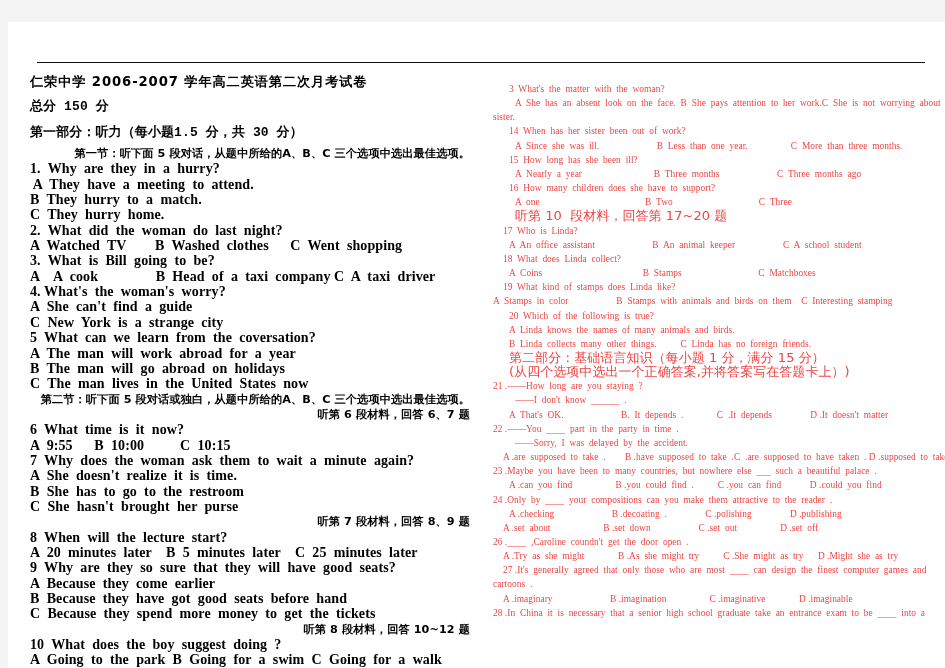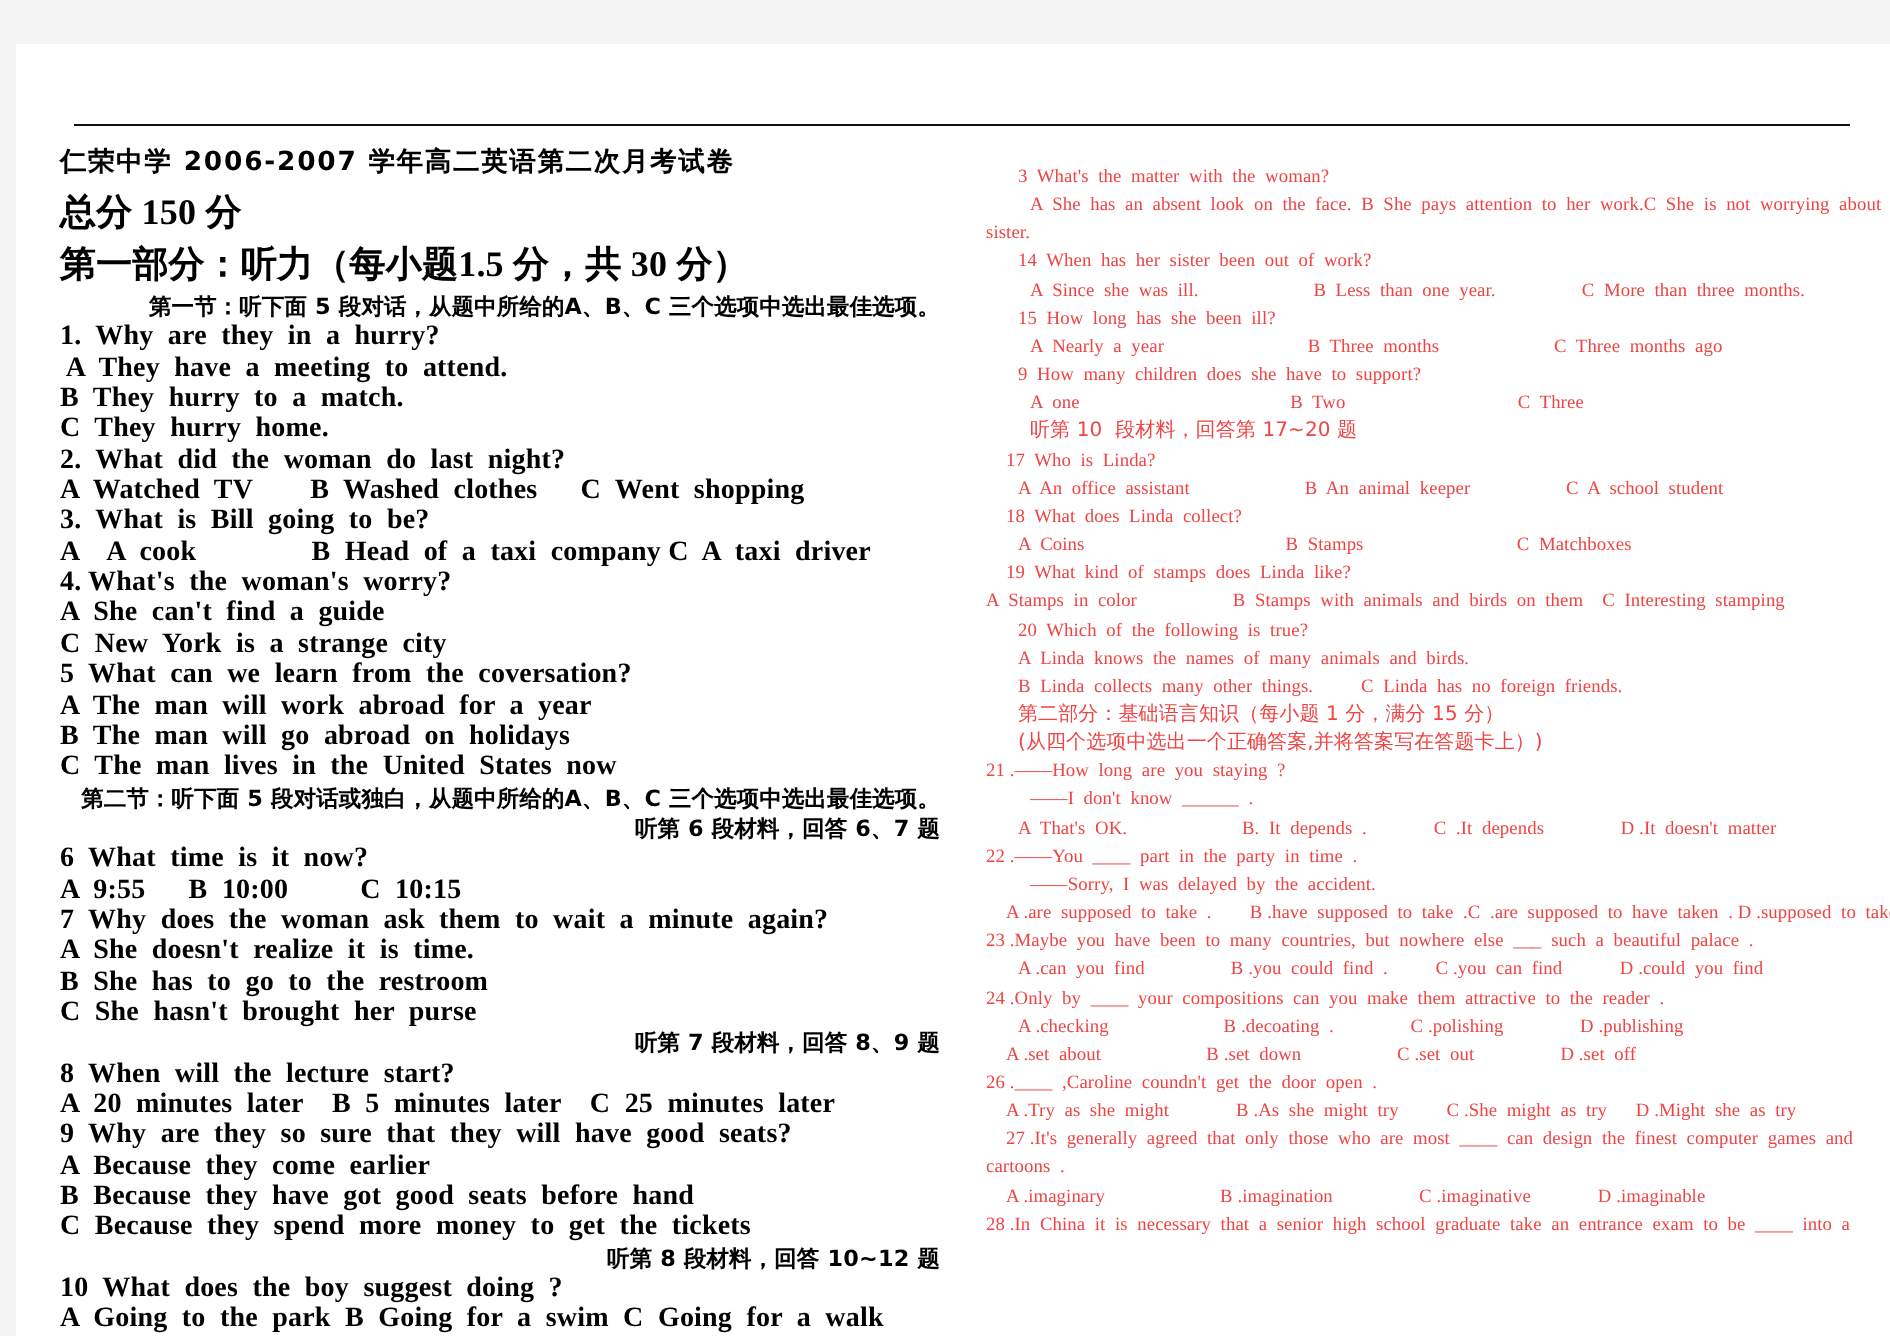--- a/index.html
+++ b/index.html
@@ -46,23 +46,23 @@
     letter-spacing: 0.1px;
   }
   #col-left .ctr { text-align: left; }
   #col-left .hz {
     font-family: "DejaVu Sans", "Liberation Sans", sans-serif;
     font-weight: bold;
     font-size: 11.2px;
     text-align: right;
   }
   #col-left .hz-big {
-    font-family: Liberation Serif, serif;
-    font-weight: bold;
-    font-size: 18px;
+    font-family: Liberation Mono, monospace;
+    font-weight: bold;
+    font-size: 13px;
   }
   #col-left .title {
     font-family: "DejaVu Sans", "Liberation Sans", sans-serif;
     font-weight: bold;
     font-size: 13.2px;
     letter-spacing: 0.9px;
   }
   .sp6 { height: 6px; }
   .sp10 { height: 10px; }
   
@@ -75,21 +75,21 @@
   }
   #col-right .ln {
     font-size: 9.4px;
     line-height: 14.15px;
     white-space: pre;
     font-weight: normal;
     letter-spacing: 0.05px;
   }
   #col-right .hz {
     font-family: "DejaVu Sans", "Liberation Sans", sans-serif;
-    font-size: 10px;
+    font-size: 13px;
   }
   .ind1 { padding-left: 10px; }
   .ind2 { padding-left: 16px; }
   .ind3 { padding-left: 22px; }
   .ind0 { padding-left: 0px; }
 </style>
 </head>
 <body>
 
 <div id="page">
@@ -160,21 +160,21 @@
   <div id="col-right">
 
     <div>
       <div class="ln ind2">3  What's  the  matter  with  the  woman?</div>
       <div class="ln ind3">A  She  has  an  absent  look  on  the  face.  B  She  pays  attention  to  her  work.C  She  is  not  worrying  about  her</div>
       <div class="ln ind0">sister.</div>
       <div class="ln ind2">14  When  has  her  sister  been  out  of  work?</div>
       <div class="ln ind3">A  Since  she  was  ill.                        B  Less  than  one  year.                  C  More  than  three  months.</div>
       <div class="ln ind2">15  How  long  has  she  been  ill?</div>
       <div class="ln ind3">A  Nearly  a  year                              B  Three  months                        C  Three  months  ago</div>
-      <div class="ln ind2">9  How  many  children  does  she  have  to  support?</div>
+      <div class="ln ind2">16  How  many  children  does  she  have  to  support?</div>
       <div class="ln ind3">A  one                                            B  Two                                    C  Three</div>
     </div>
 
     <div class="ln hz ind3">听第 10  段材料，回答第 17~20 题</div>
 
     <div>
       <div class="ln ind1">17  Who  is  Linda?</div>
       <div class="ln ind2">A  An  office  assistant                        B  An  animal  keeper                    C  A  school  student</div>
       <div class="ln ind1">18  What  does  Linda  collect?</div>
       <div class="ln ind2">A  Coins                                          B  Stamps                                C  Matchboxes</div>

